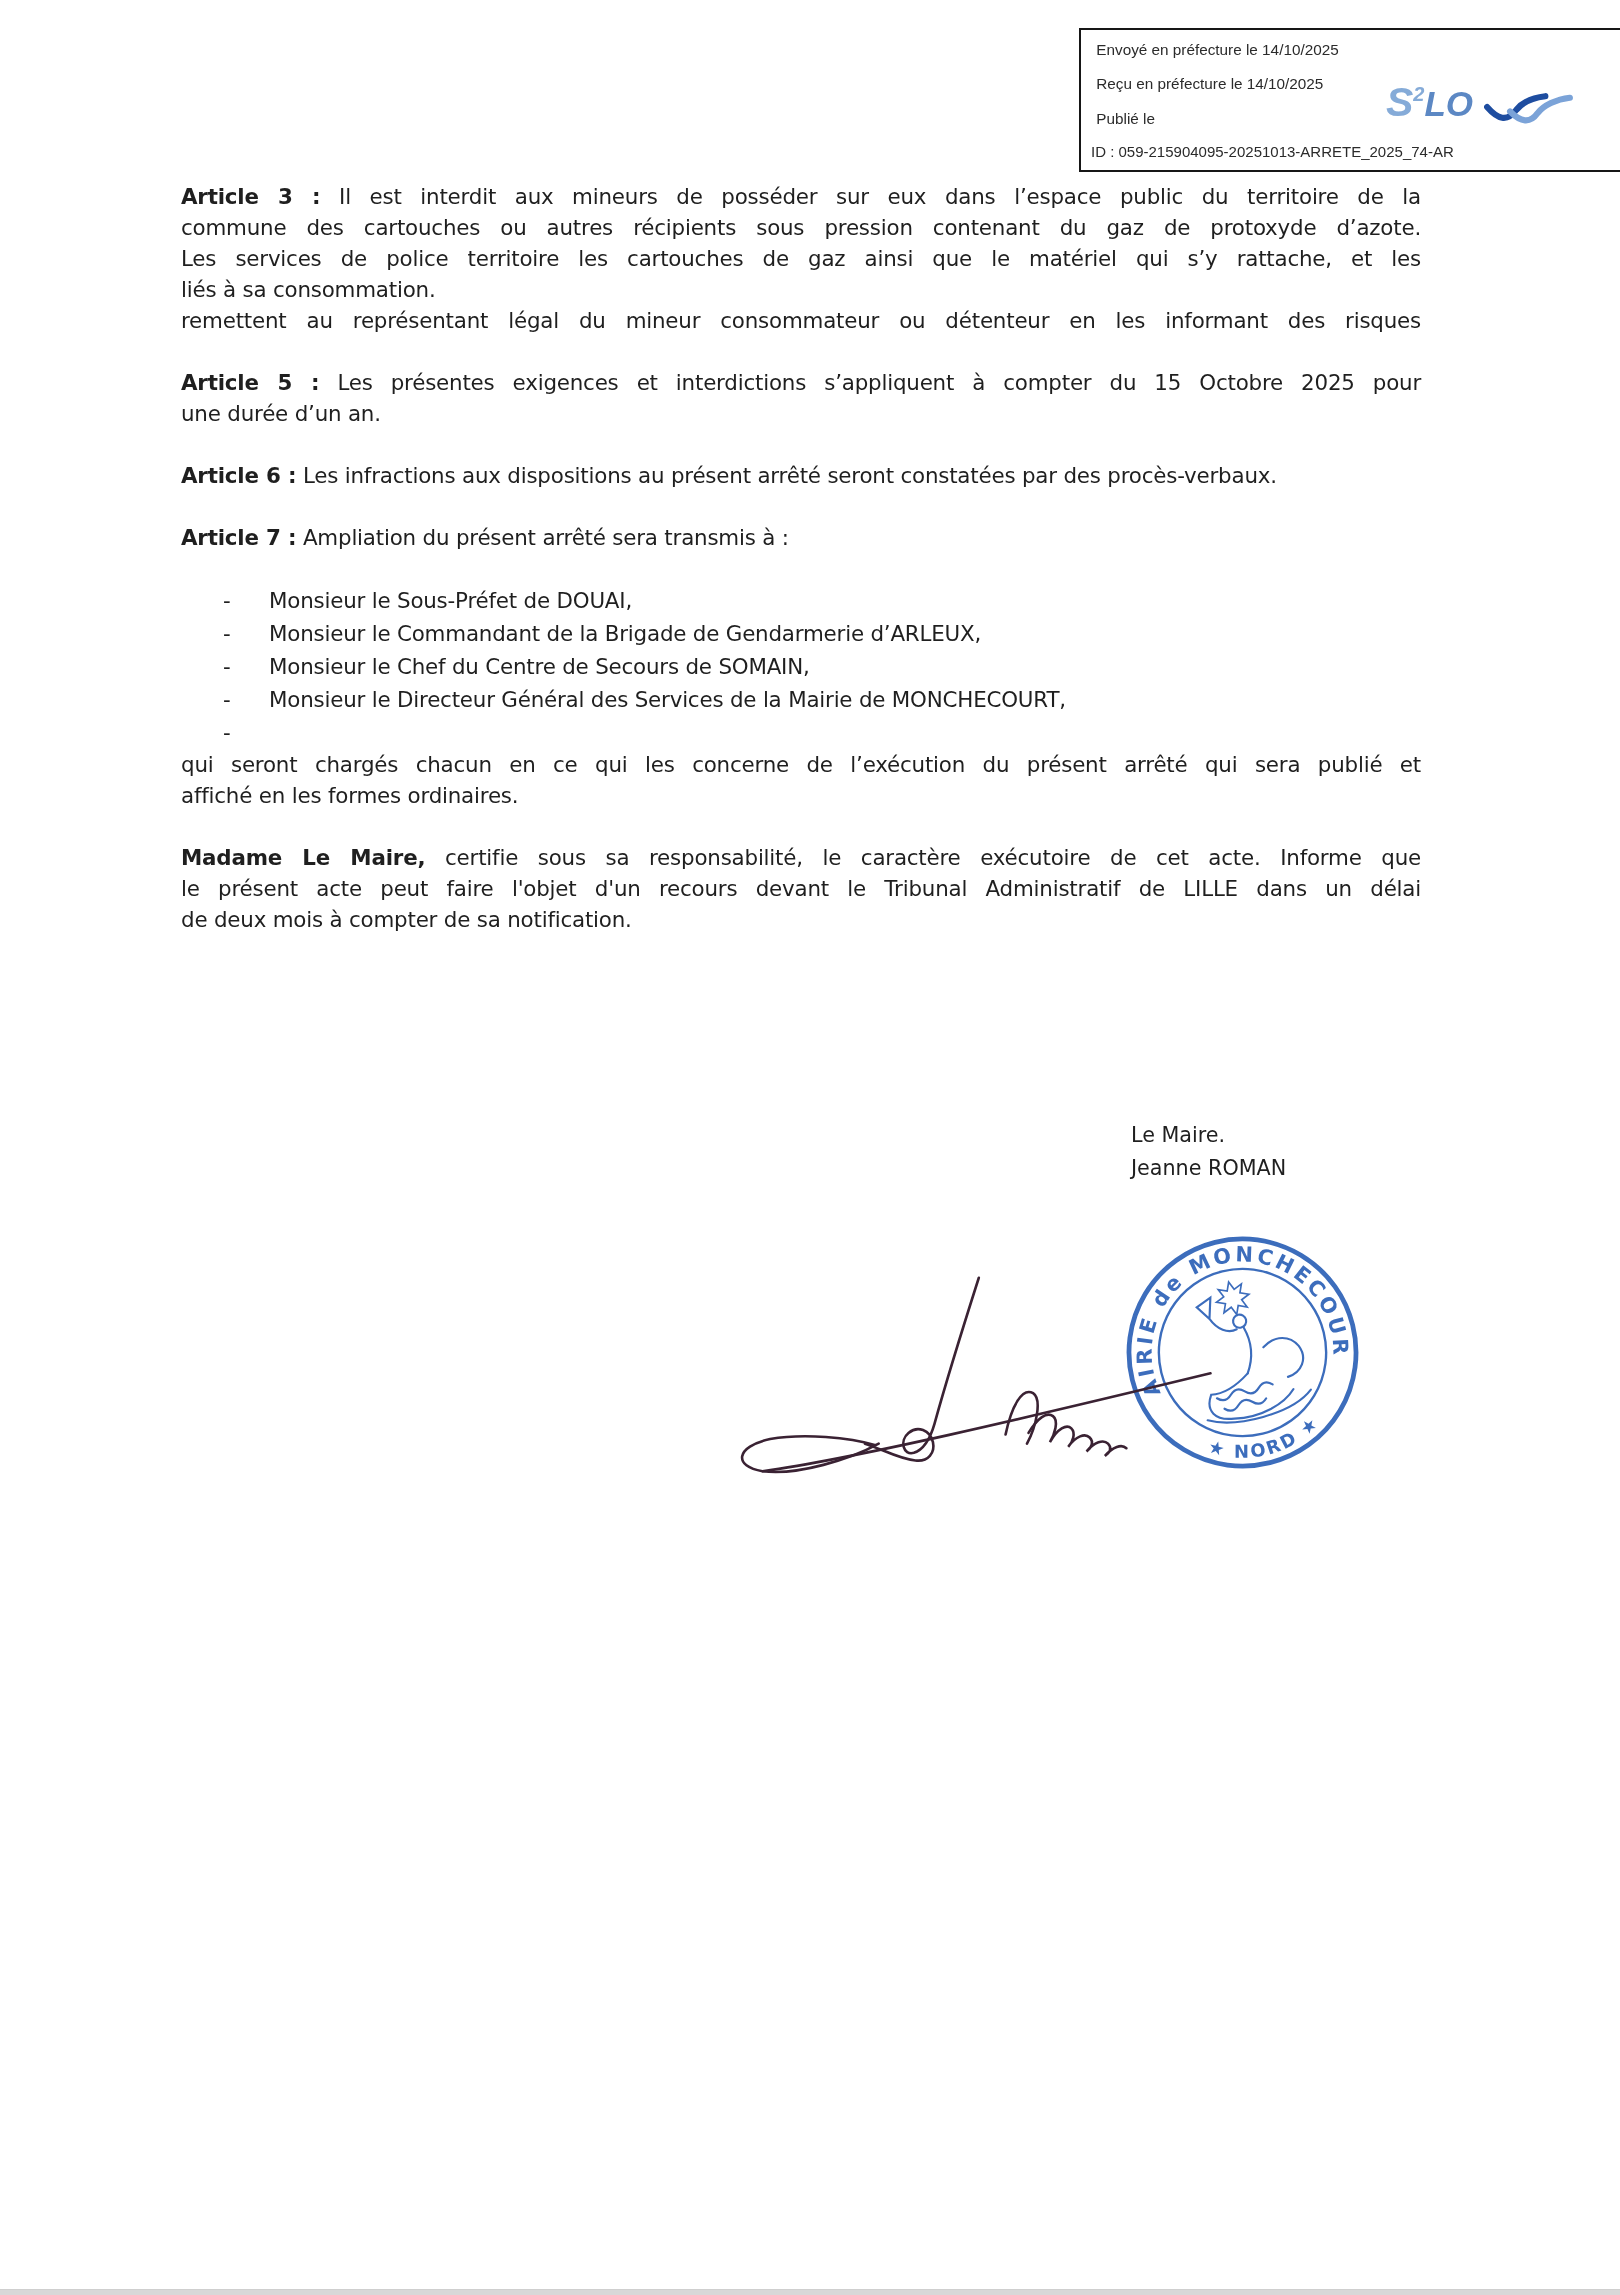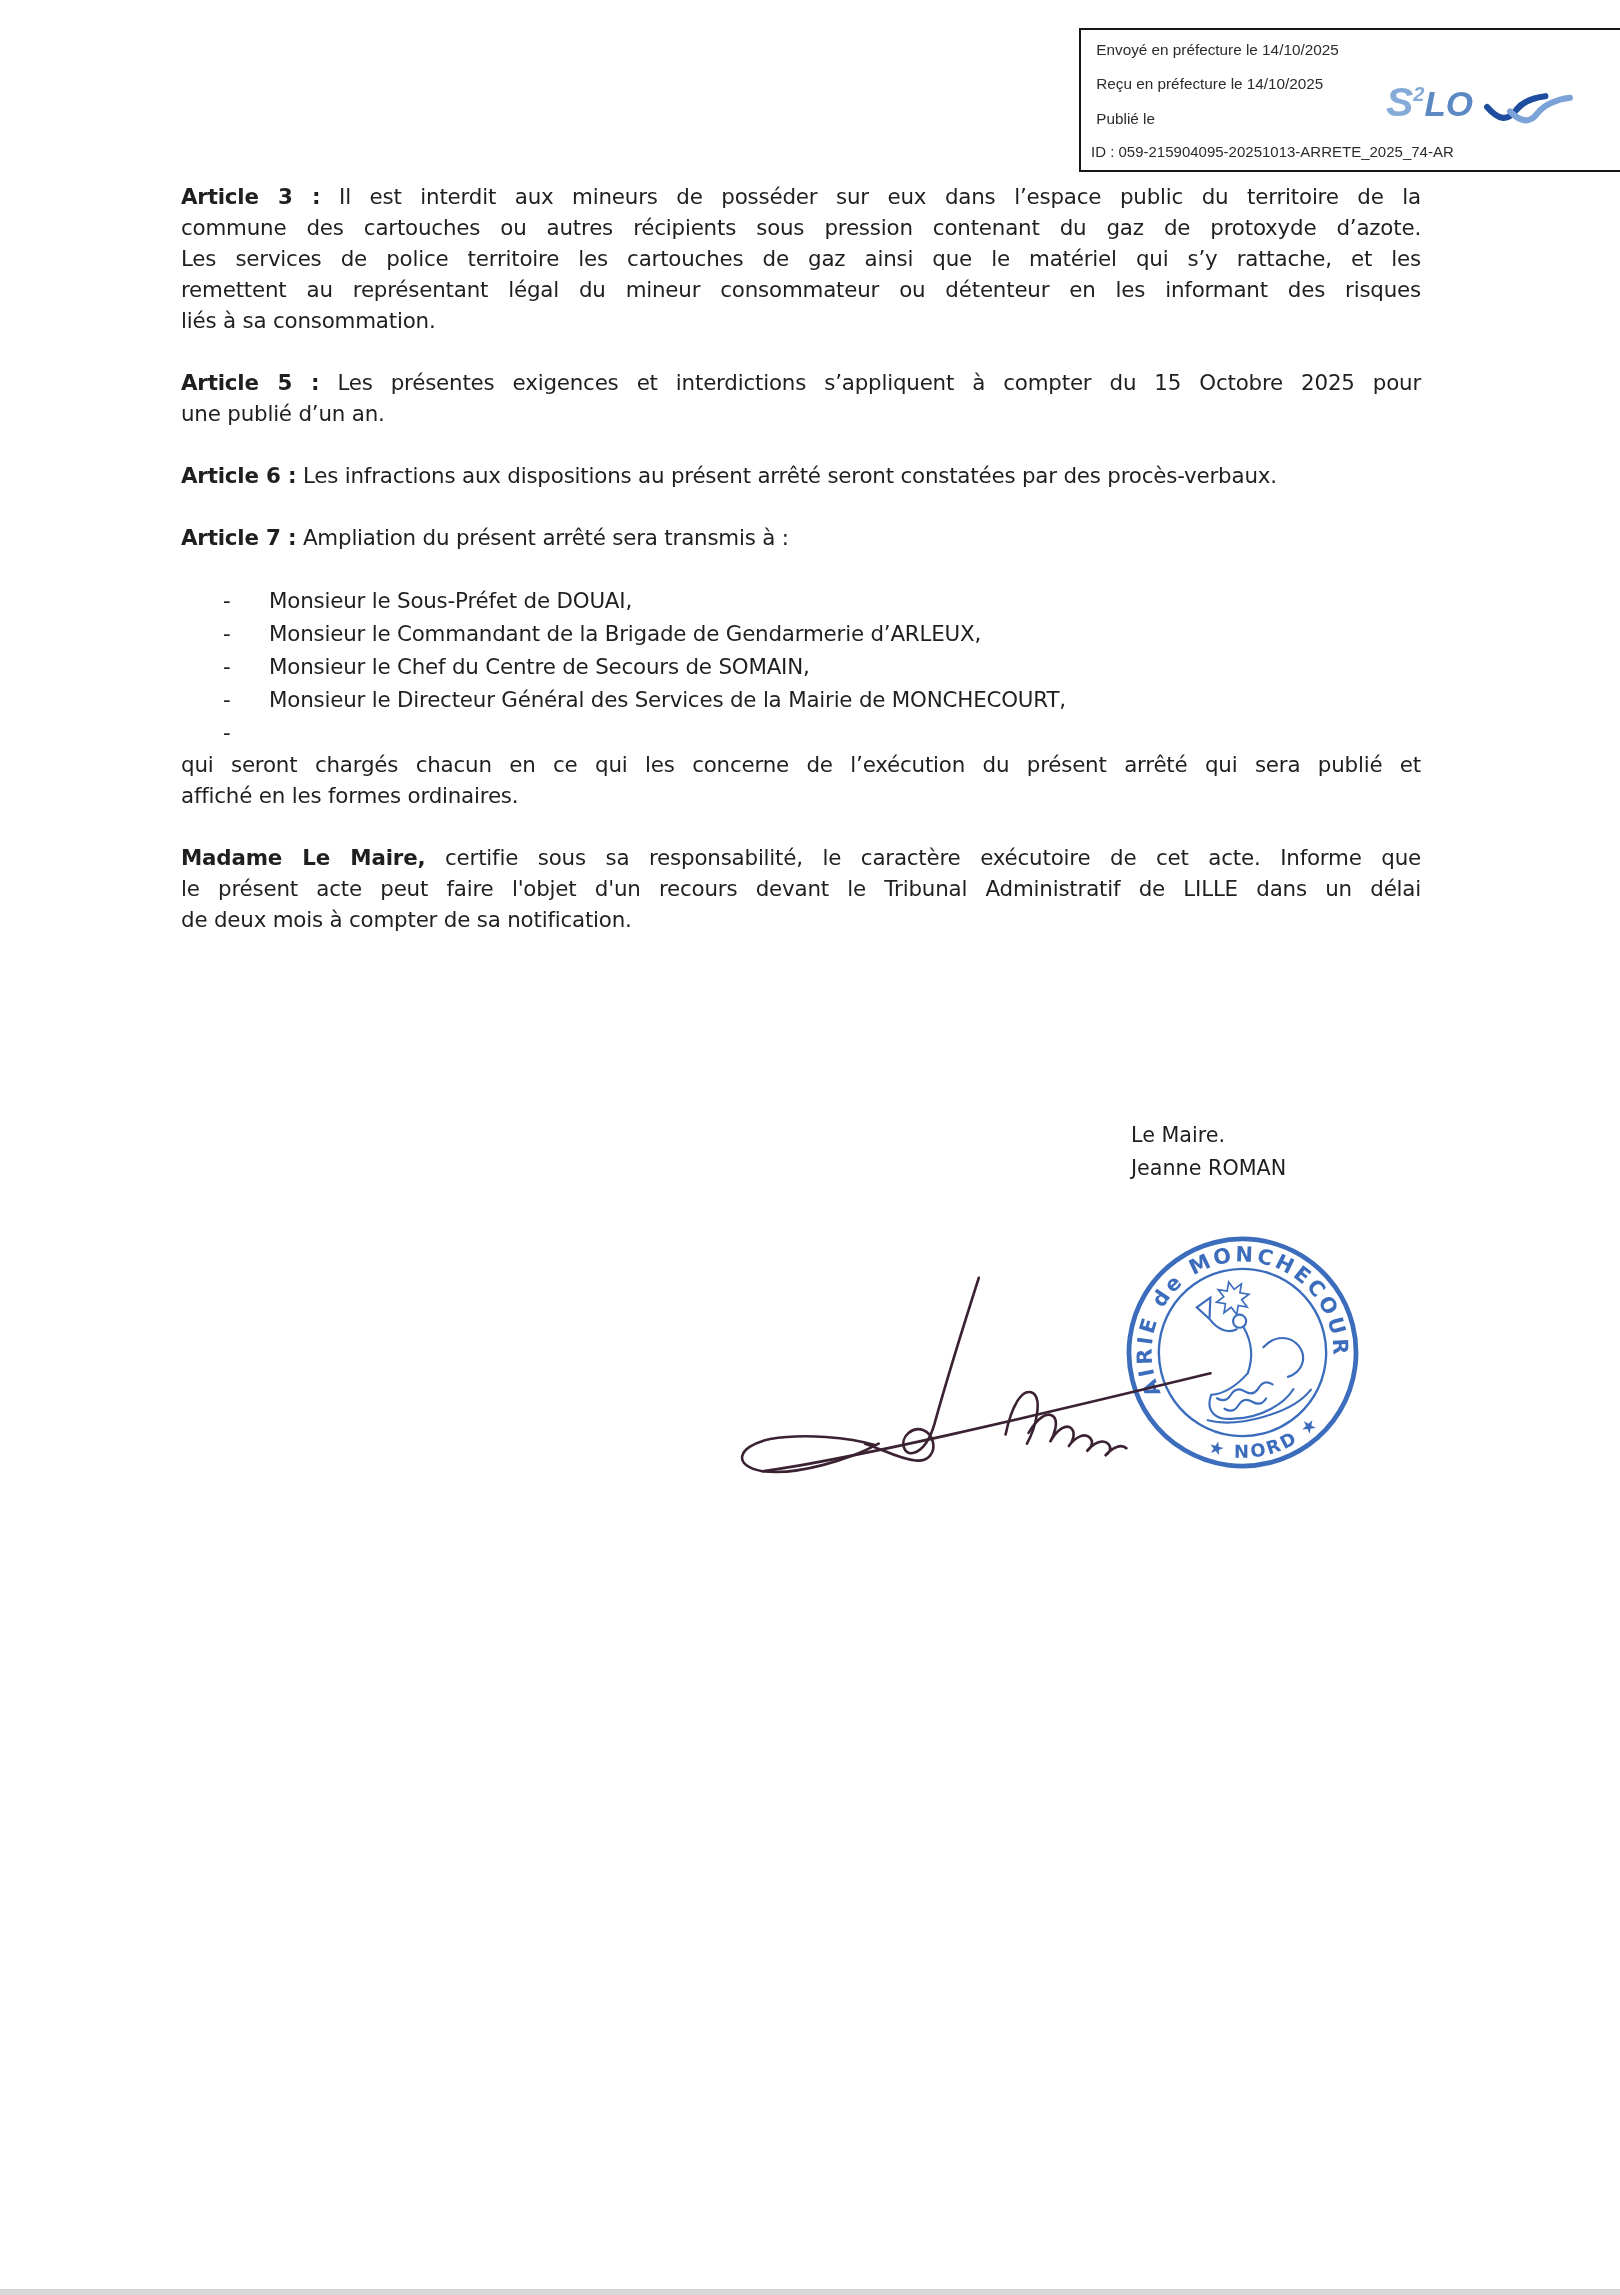--- a/index.html
+++ b/index.html
@@ -46,26 +46,26 @@
 </head>
 <body>
 
 <div class="page">
 
   <div class="doc" id="doc">
       <div class="para">
         <div class="line just"><b>Article 3 :</b> Il est interdit aux mineurs de posséder sur eux dans l’espace public du territoire de la</div>
         <div class="line just">commune des cartouches ou autres récipients sous pression contenant du gaz de protoxyde d’azote.</div>
         <div class="line just">Les services de police territoire les cartouches de gaz ainsi que le matériel qui s’y rattache, et les</div>
+        <div class="line">liés à sa consommation.</div>
         <div class="line just">remettent au représentant légal du mineur consommateur ou détenteur en les informant des risques</div>
-        <div class="line">liés à sa consommation.</div>
       </div>
       <div class="para">
         <div class="line just"><b>Article 5 :</b> Les présentes exigences et interdictions s’appliquent à compter du 15 Octobre 2025 pour</div>
-        <div class="line">une publié d’un an.</div>
+        <div class="line">une durée d’un an.</div>
       </div>
       <div class="para">
         <div class="line"><b>Article 6 :</b> Les infractions aux dispositions au présent arrêté seront constatées par des procès-verbaux.</div>
       </div>
       <div class="para">
         <div class="line"><b>Article 7 :</b> Ampliation du présent arrêté sera transmis à :</div>
       </div>
       <div class="list">
         <div class="li"><span class="dash">-</span><span>Monsieur le Sous-Préfet de DOUAI,</span></div>
         <div class="li"><span class="dash">-</span><span>Monsieur le Commandant de la Brigade de Gendarmerie d’ARLEUX,</span></div>

